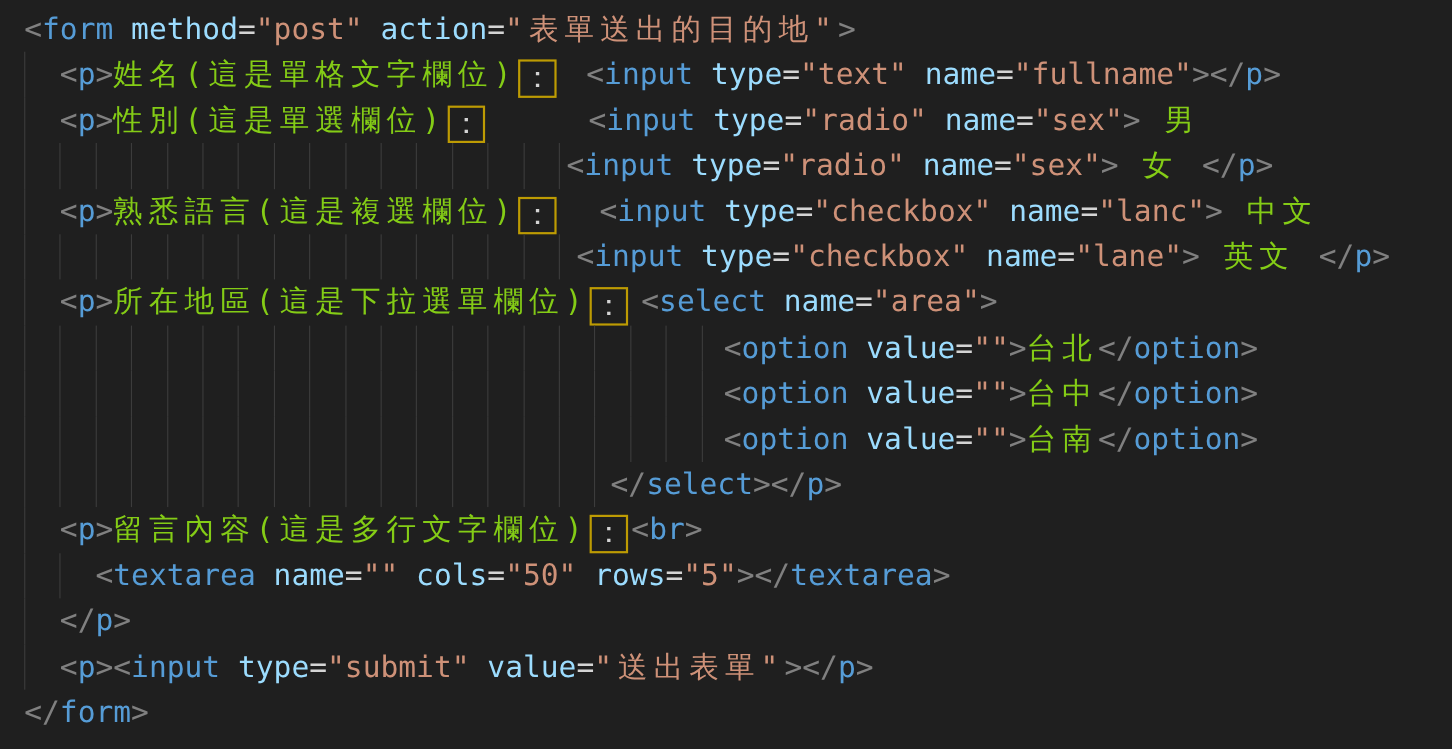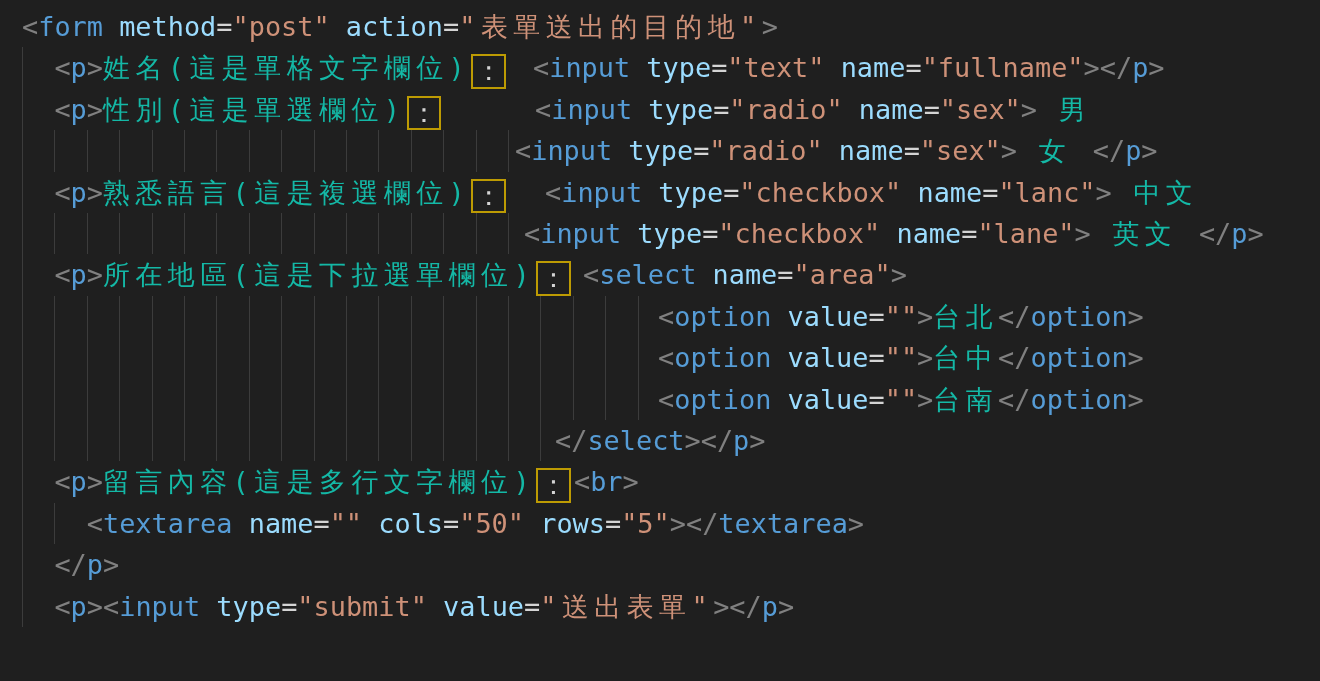--- a/index.html
+++ b/index.html
@@ -21,21 +21,21 @@
   .abs{position:absolute;top:0;white-space:pre;}
   .guide{
     position:absolute;top:0;width:1px;height:41.4px;
     background:#3c3c3c;
   }
   .t-br{color:#808080}
   .t-tag{color:#569cd6}
   .t-attr{color:#9cdcfe}
   .t-eq{color:#d4d4d4}
   .t-str{color:#ce9178}
-  .t-txt{color:#14b8a6}
+  .t-txt{color:#84cc16}
   .cjk{letter-spacing:5.5px}
   .t-box{
     color:#d4d4d4;
     border:2px solid #bd9b03;
     display:inline-block;
     line-height:1.12;
     padding:0 2px;
     margin:0 3px 0 1px;
     vertical-align:-3px;
     letter-spacing:0;
@@ -53,13 +53,14 @@
     <div class="line" style="top: 213px;"><span class="guide" style="left: 22px;"></span><span class="guide" style="left: 54.4px;"></span><span class="guide" style="left: 86.8px;"></span><span class="guide" style="left: 119.2px;"></span><span class="guide" style="left: 151.6px;"></span><span class="guide" style="left: 184px;"></span><span class="guide" style="left: 216.4px;"></span><span class="guide" style="left: 248.8px;"></span><span class="guide" style="left: 281.2px;"></span><span class="guide" style="left: 313.6px;"></span><span class="guide" style="left: 346px;"></span><span class="guide" style="left: 378.4px;"></span><span class="guide" style="left: 410.8px;"></span><span class="guide" style="left: 443.2px;"></span><span class="guide" style="left: 475.6px;"></span><span class="guide" style="left: 508px;"></span><span class="abs" style="left: 524px;"><span class="t-br">&lt;</span><span class="t-tag">input</span><span class="t-txt"> </span><span class="t-attr">type</span><span class="t-eq">=</span><span class="t-str">"checkbox"</span><span class="t-txt"> </span><span class="t-attr">name</span><span class="t-eq">=</span><span class="t-str">"lane"</span><span class="t-br">&gt;</span><span class="t-txt cjk"> 英文 </span><span class="t-br">&lt;/</span><span class="t-tag">p</span><span class="t-br">&gt;</span></span></div>
     <div class="line" style="top: 254.4px;"><span class="guide" style="left: 22px;"></span><span class="flow"><span class="t-txt">  </span><span class="t-br">&lt;</span><span class="t-tag">p</span><span class="t-br">&gt;</span><span class="t-txt cjk">所在地區(這是下拉選單欄位)</span><span class="t-box">：</span></span><span class="abs" style="left: 583px;"><span class="t-br">&lt;</span><span class="t-tag">select</span><span class="t-txt"> </span><span class="t-attr">name</span><span class="t-eq">=</span><span class="t-str">"area"</span><span class="t-br">&gt;</span></span></div>
     <div class="line" style="top: 295.8px;"><span class="guide" style="left: 22px;"></span><span class="guide" style="left: 54.4px;"></span><span class="guide" style="left: 86.8px;"></span><span class="guide" style="left: 119.2px;"></span><span class="guide" style="left: 151.6px;"></span><span class="guide" style="left: 184px;"></span><span class="guide" style="left: 216.4px;"></span><span class="guide" style="left: 248.8px;"></span><span class="guide" style="left: 281.2px;"></span><span class="guide" style="left: 313.6px;"></span><span class="guide" style="left: 346px;"></span><span class="guide" style="left: 378.4px;"></span><span class="guide" style="left: 410.8px;"></span><span class="guide" style="left: 443.2px;"></span><span class="guide" style="left: 475.6px;"></span><span class="guide" style="left: 508px;"></span><span class="guide" style="left: 540.4px;"></span><span class="guide" style="left: 572.8px;"></span><span class="guide" style="left: 605.2px;"></span><span class="guide" style="left: 637.6px;"></span><span class="abs" style="left: 658px;"><span class="t-br">&lt;</span><span class="t-tag">option</span><span class="t-txt"> </span><span class="t-attr">value</span><span class="t-eq">=</span><span class="t-str">""</span><span class="t-br">&gt;</span><span class="t-txt cjk">台北</span><span class="t-br">&lt;/</span><span class="t-tag">option</span><span class="t-br">&gt;</span></span></div>
     <div class="line" style="top: 337.2px;"><span class="guide" style="left: 22px;"></span><span class="guide" style="left: 54.4px;"></span><span class="guide" style="left: 86.8px;"></span><span class="guide" style="left: 119.2px;"></span><span class="guide" style="left: 151.6px;"></span><span class="guide" style="left: 184px;"></span><span class="guide" style="left: 216.4px;"></span><span class="guide" style="left: 248.8px;"></span><span class="guide" style="left: 281.2px;"></span><span class="guide" style="left: 313.6px;"></span><span class="guide" style="left: 346px;"></span><span class="guide" style="left: 378.4px;"></span><span class="guide" style="left: 410.8px;"></span><span class="guide" style="left: 443.2px;"></span><span class="guide" style="left: 475.6px;"></span><span class="guide" style="left: 508px;"></span><span class="guide" style="left: 540.4px;"></span><span class="guide" style="left: 572.8px;"></span><span class="guide" style="left: 605.2px;"></span><span class="guide" style="left: 637.6px;"></span><span class="abs" style="left: 658px;"><span class="t-br">&lt;</span><span class="t-tag">option</span><span class="t-txt"> </span><span class="t-attr">value</span><span class="t-eq">=</span><span class="t-str">""</span><span class="t-br">&gt;</span><span class="t-txt cjk">台中</span><span class="t-br">&lt;/</span><span class="t-tag">option</span><span class="t-br">&gt;</span></span></div>
     <div class="line" style="top: 378.6px;"><span class="guide" style="left: 22px;"></span><span class="guide" style="left: 54.4px;"></span><span class="guide" style="left: 86.8px;"></span><span class="guide" style="left: 119.2px;"></span><span class="guide" style="left: 151.6px;"></span><span class="guide" style="left: 184px;"></span><span class="guide" style="left: 216.4px;"></span><span class="guide" style="left: 248.8px;"></span><span class="guide" style="left: 281.2px;"></span><span class="guide" style="left: 313.6px;"></span><span class="guide" style="left: 346px;"></span><span class="guide" style="left: 378.4px;"></span><span class="guide" style="left: 410.8px;"></span><span class="guide" style="left: 443.2px;"></span><span class="guide" style="left: 475.6px;"></span><span class="guide" style="left: 508px;"></span><span class="guide" style="left: 540.4px;"></span><span class="guide" style="left: 572.8px;"></span><span class="guide" style="left: 605.2px;"></span><span class="guide" style="left: 637.6px;"></span><span class="abs" style="left: 658px;"><span class="t-br">&lt;</span><span class="t-tag">option</span><span class="t-txt"> </span><span class="t-attr">value</span><span class="t-eq">=</span><span class="t-str">""</span><span class="t-br">&gt;</span><span class="t-txt cjk">台南</span><span class="t-br">&lt;/</span><span class="t-tag">option</span><span class="t-br">&gt;</span></span></div>
     <div class="line" style="top: 420px;"><span class="guide" style="left: 22px;"></span><span class="guide" style="left: 54.4px;"></span><span class="guide" style="left: 86.8px;"></span><span class="guide" style="left: 119.2px;"></span><span class="guide" style="left: 151.6px;"></span><span class="guide" style="left: 184px;"></span><span class="guide" style="left: 216.4px;"></span><span class="guide" style="left: 248.8px;"></span><span class="guide" style="left: 281.2px;"></span><span class="guide" style="left: 313.6px;"></span><span class="guide" style="left: 346px;"></span><span class="guide" style="left: 378.4px;"></span><span class="guide" style="left: 410.8px;"></span><span class="guide" style="left: 443.2px;"></span><span class="guide" style="left: 475.6px;"></span><span class="guide" style="left: 508px;"></span><span class="guide" style="left: 540.4px;"></span><span class="abs" style="left: 555px;"><span class="t-br">&lt;/</span><span class="t-tag">select</span><span class="t-br">&gt;&lt;/</span><span class="t-tag">p</span><span class="t-br">&gt;</span></span></div>
     <div class="line" style="top: 461.4px;"><span class="guide" style="left: 22px;"></span><span class="flow"><span class="t-txt">  </span><span class="t-br">&lt;</span><span class="t-tag">p</span><span class="t-br">&gt;</span><span class="t-txt cjk">留言內容(這是多行文字欄位)</span><span class="t-box">：</span><span class="t-br">&lt;</span><span class="t-tag">br</span><span class="t-br">&gt;</span></span></div>
     <div class="line" style="top: 502.8px;"><span class="guide" style="left: 22px;"></span><span class="guide" style="left: 54.4px;"></span><span class="flow"><span class="t-txt">    </span><span class="t-br">&lt;</span><span class="t-tag">textarea</span><span class="t-txt"> </span><span class="t-attr">name</span><span class="t-eq">=</span><span class="t-str">""</span><span class="t-txt"> </span><span class="t-attr">cols</span><span class="t-eq">=</span><span class="t-str">"50"</span><span class="t-txt"> </span><span class="t-attr">rows</span><span class="t-eq">=</span><span class="t-str">"5"</span><span class="t-br">&gt;&lt;/</span><span class="t-tag">textarea</span><span class="t-br">&gt;</span></span></div>
     <div class="line" style="top: 544.2px;"><span class="guide" style="left: 22px;"></span><span class="flow"><span class="t-txt">  </span><span class="t-br">&lt;/</span><span class="t-tag">p</span><span class="t-br">&gt;</span></span></div>
     <div class="line" style="top: 585.6px;"><span class="guide" style="left: 22px;"></span><span class="flow"><span class="t-txt">  </span><span class="t-br">&lt;</span><span class="t-tag">p</span><span class="t-br">&gt;</span><span class="t-br">&lt;</span><span class="t-tag">input</span><span class="t-txt"> </span><span class="t-attr">type</span><span class="t-eq">=</span><span class="t-str">"submit"</span><span class="t-txt"> </span><span class="t-attr">value</span><span class="t-eq">=</span><span class="t-str cjk">"送出表單"</span><span class="t-br">&gt;&lt;/</span><span class="t-tag">p</span><span class="t-br">&gt;</span></span></div>
+    <div class="line" style="top: 627px;"><span class="flow"><span class="t-br">&lt;/</span><span class="t-tag">form</span><span class="t-br">&gt;</span></span></div>
   </div>
 
 </body></html>

